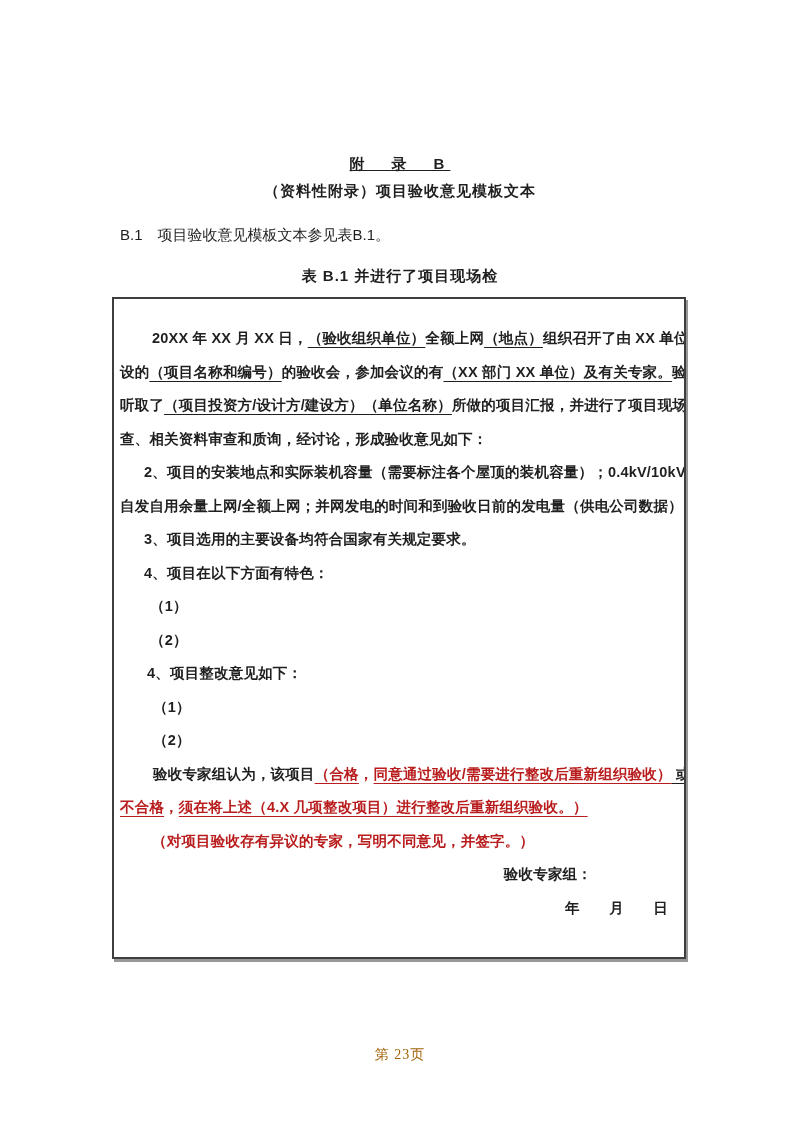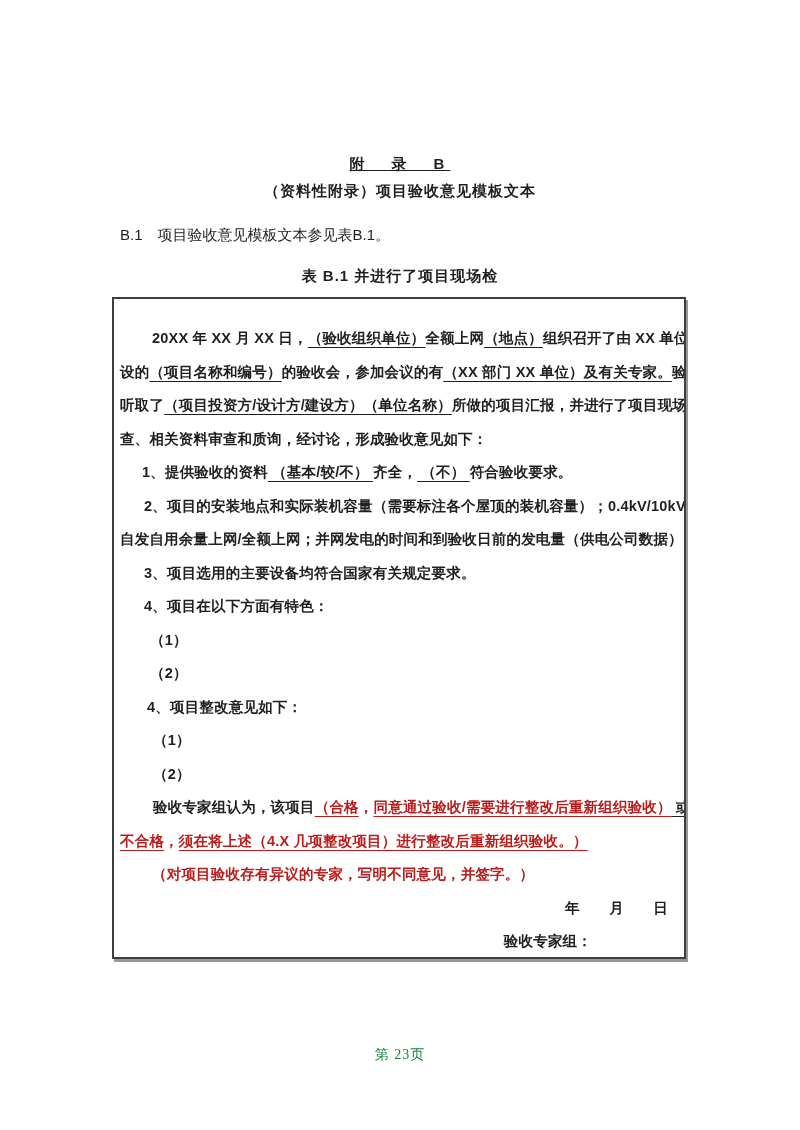--- a/index.html
+++ b/index.html
@@ -36,51 +36,50 @@
     white-space: nowrap; letter-spacing: 0.2px;
   }
   .line span.u { text-decoration: underline; text-underline-offset: 4px; }
   .line span.g { color: #b91c1c; }
   .line.sign { text-align: right; padding-right: 86px; }
   .line.date { text-align: right; padding-right: 10px; }
   .footer {
     position: absolute; left: 0; width: 100%; top: 1046px;
     text-align: center;
     font-family: "Liberation Serif", "DejaVu Serif", serif;
-    font-size: 14px; color: #15803d; letter-spacing: 1px;
+    font-size: 14px; color: #a16207; letter-spacing: 1px;
   }
 </style>
 </head>
 <body>
 
 <div class="center-line title-b" style="top:155px">附　录　B</div>
 
 <div class="center-line" style="top:182px">（资料性附录）项目验收意见模板文本</div>
 
 <div class="clause-line" style="top:226px">B.1　项目验收意见模板文本参见表B.1。</div>
 
 <div class="center-line" style="top:267px">表 B.1 并进行了项目现场检</div>
 
 <div class="template-box">
   <div>
       <div class="line" style="padding-left: 32px;"><span>20XX 年 XX 月 XX 日，</span><span class="u">（验收组织单位）</span><span>全额上网</span><span class="u">（地点）</span><span>组织召开了由 XX 单位投资建</span></div>
       <div class="line"><span>设的</span><span class="u">（项目名称和编号）</span><span>的验收会，参加会议的有</span><span class="u">（XX 部门 XX 单位）及有关专家。</span><span>验收组</span></div>
       <div class="line"><span>听取了</span><span class="u">（项目投资方/设计方/建设方）（单位名称）</span><span>所做的项目汇报，并进行了项目现场检</span></div>
       <div class="line"><span>查、相关资料审查和质询，经讨论，形成验收意见如下：</span></div>
-      <div class="line" style="padding-left: 22px;"><span>1、提供验收的资料</span><span class="u"> （基本/较/不） </span><span>齐全，</span><span class="u"> （不） </span><span>符合验收要求。</span></div>
       <div class="line" style="padding-left: 24px;"><span>2、项目的安装地点和实际装机容量（需要标注各个屋顶的装机容量）；0.4kV/10kV 并网，</span></div>
       <div class="line"><span>自发自用余量上网/全额上网；并网发电的时间和到验收日前的发电量（供电公司数据）。</span></div>
       <div class="line" style="padding-left: 24px;"><span>3、项目选用的主要设备均符合国家有关规定要求。</span></div>
       <div class="line" style="padding-left: 24px;"><span>4、项目在以下方面有特色：</span></div>
       <div class="line" style="padding-left: 30px;"><span>（1）</span></div>
       <div class="line" style="padding-left: 30px;"><span>（2）</span></div>
       <div class="line" style="padding-left: 27px;"><span>4、项目整改意见如下：</span></div>
       <div class="line" style="padding-left: 33px;"><span>（1）</span></div>
       <div class="line" style="padding-left: 33px;"><span>（2）</span></div>
       <div class="line" style="padding-left: 33px;"><span>验收专家组认为，该项目</span><span class="u g">（合格</span><span class="g">，</span><span class="u g">同意通过验收/需要进行整改后重新组织验收）</span><span class="u"> 或 </span></div>
       <div class="line"><span class="u g">不合格</span><span class="g">，</span><span class="u g">须在将上述（4.X 几项整改项目）进行整改后重新组织验收。）</span></div>
       <div class="line" style="padding-left: 32px;"><span class="g">（对项目验收存有异议的专家，写明不同意见，并签字。）</span></div>
+      <div class="line sign"><span>验收专家组：</span></div>
       <div class="line date"><span>年　　月　　日</span></div>
-      <div class="line sign"><span>验收专家组：</span></div>
     </div>
 </div>
 
 <div class="footer">第 23页</div>
 
 </body></html>

